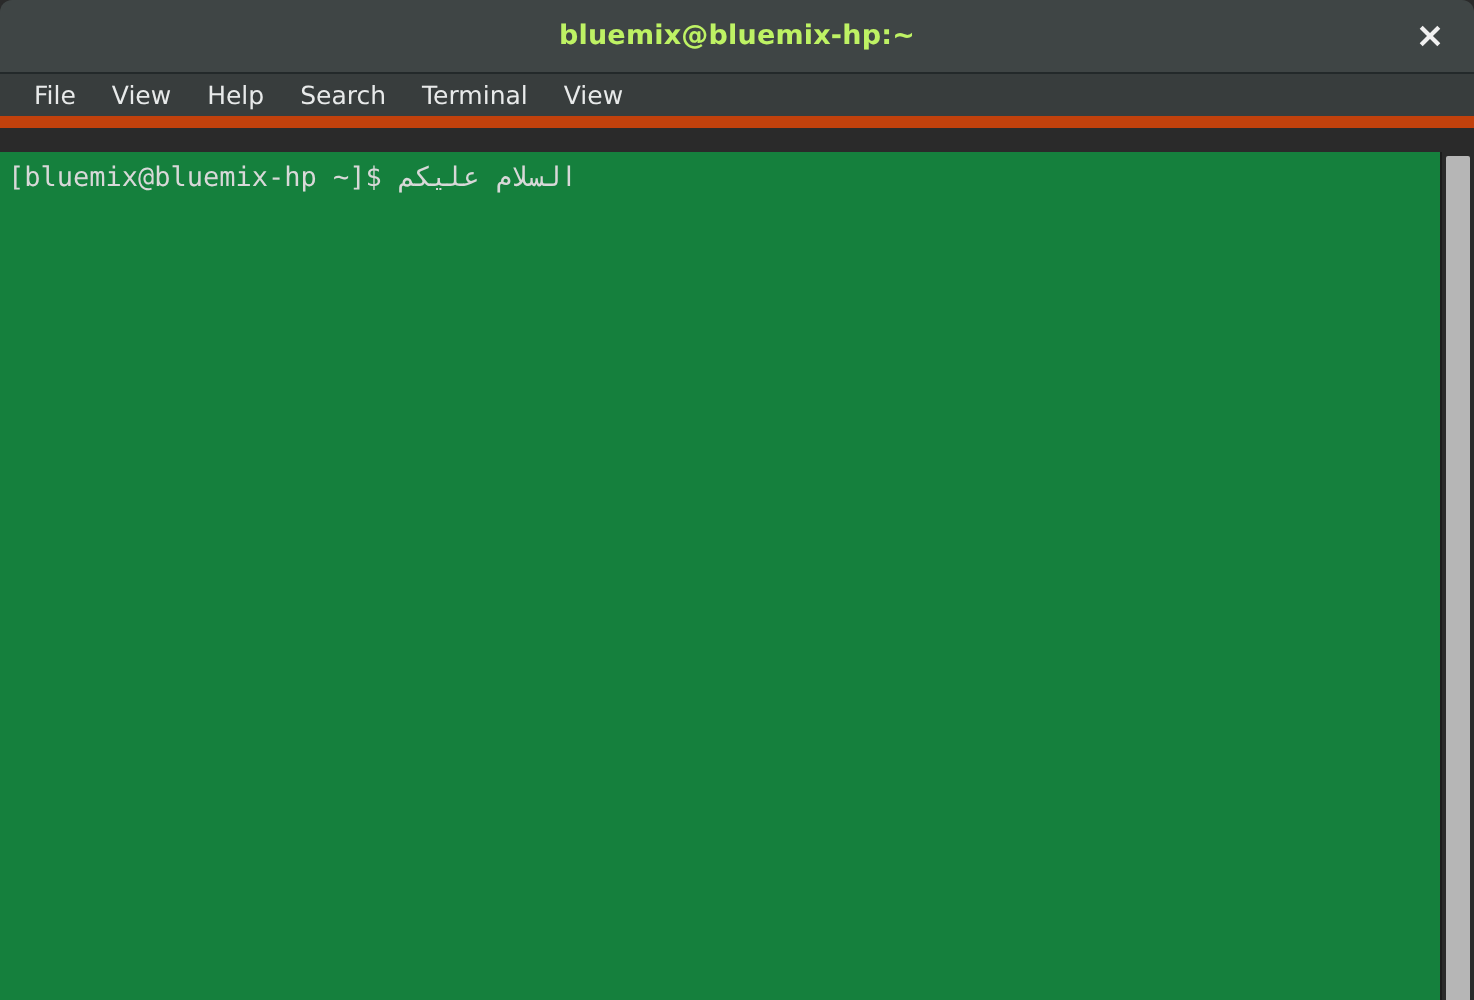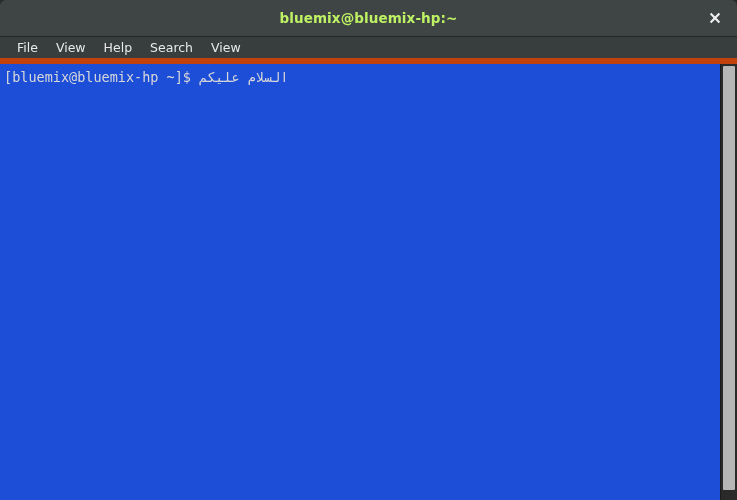--- a/index.html
+++ b/index.html
@@ -81,23 +81,24 @@
     padding: 3px 9px 4px 9px;
     cursor: default;
     user-select: none;
     white-space: nowrap;
   }
 
   
   .term-area {
     position: relative;
     flex: 1 1 auto;
-    background: #1d4ed8;
+    background: #15803d;
     overflow: hidden;
     display: flex;
+    margin-top: 12px;
   }
   .term-content {
     flex: 1 1 auto;
     padding: 5px 4px 4px 4px;
     box-sizing: border-box;
     overflow: hidden;
   }
   .term-line {
     color: #d8d8d8;
     font-family: "DejaVu Sans Mono", monospace;
@@ -145,20 +146,21 @@
         <path d="M1.6 1.6 L10.4 10.4 M10.4 1.6 L1.6 10.4" stroke="#f0f0f0" stroke-width="2.1" stroke-linecap="butt"></path>
       </svg>
     </div>
   </div>
 
   <div class="menubar">
     <div class="menu-item">File</div>
     <div class="menu-item">View</div>
     <div class="menu-item">Help</div>
     <div class="menu-item">Search</div>
+    <div class="menu-item">Terminal</div>
     <div class="menu-item">View</div>
   </div>
 
   <div class="term-area">
     <div class="term-content">
       <div class="term-line"><span>[bluemix@bluemix-hp ~]$ </span><span class="arabic">السلام عليكم</span></div>
     </div>
 
     <div class="scrollbar">
       <div class="scrollbar-thumb"></div>

